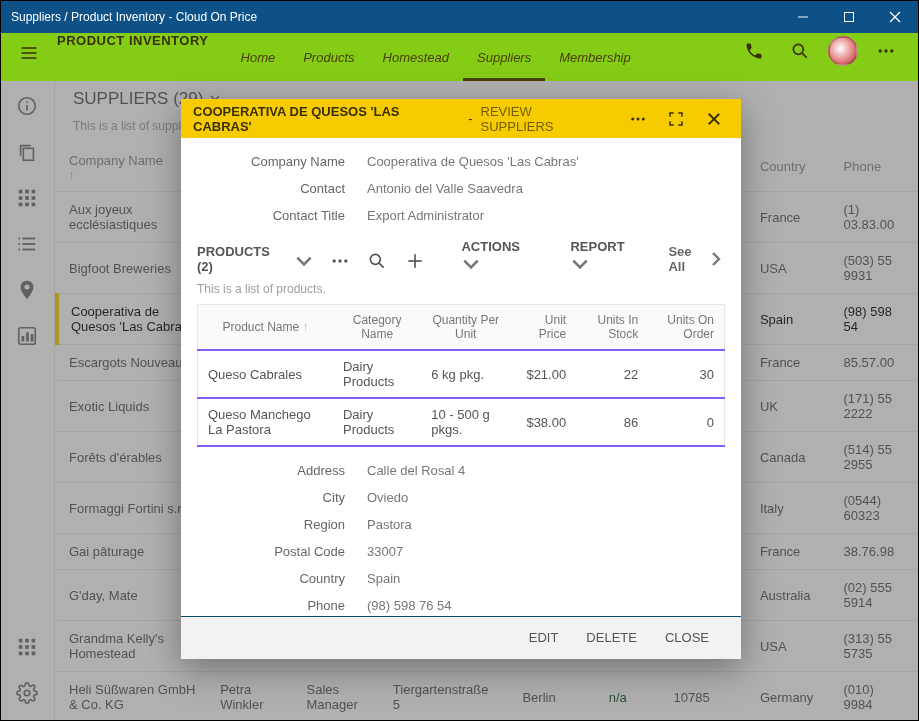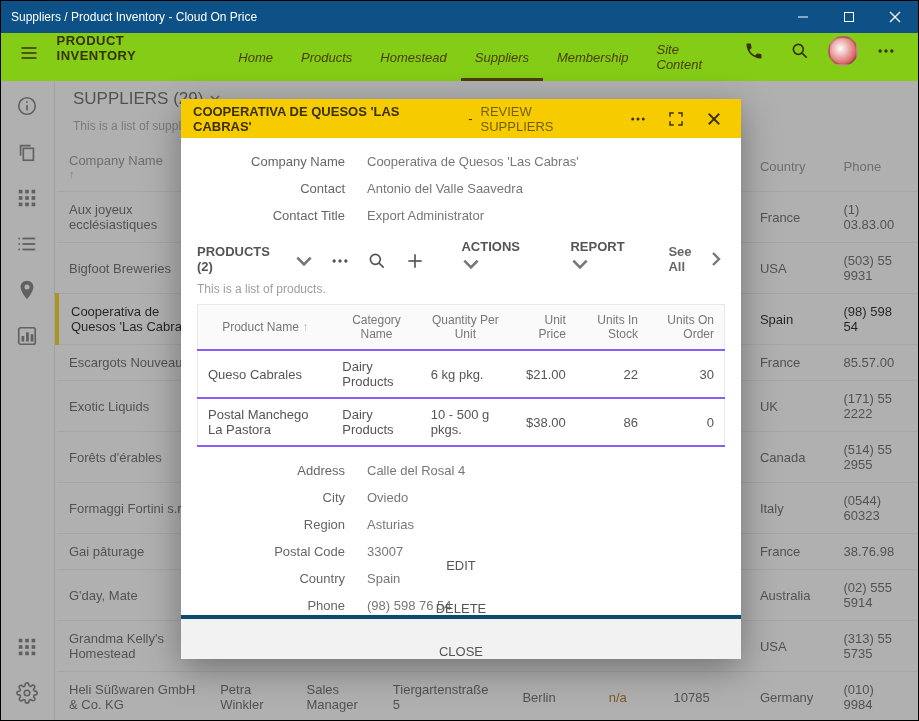--- a/index.html
+++ b/index.html
@@ -70,21 +70,21 @@
     width:100%; border-collapse:collapse;
   }
   .grid th, .grid td {
     text-align:left; padding:10px 12px; border-bottom:1px solid #ececec; font-size:13px;
     color:#555;
   }
   .grid th { font-weight:400; color:#888; position:relative;}
   .grid th .asc { display:block; font-size:11px; color:#aaa; }
   .grid tbody tr.selected td { color:#000;}
   .grid tbody tr.selected { border-left:4px solid #f6cc00; }
-  .grid td.na { color:#a16207; }
+  .grid td.na { color:#14532d; }
 
   
   .scrim {
     position:absolute; left:0; top:80px; right:0; bottom:0;
     background: rgba(80,80,80,.45);
   }
 
   
   .dialog {
     position:absolute; left:180px; top:98px; width:560px;
@@ -114,24 +114,23 @@
   .dialog-section-bar svg { width:20px; height:20px;}
   .dialog-section-desc { color:#9e9e9e; font-size:12px; padding:2px 0 8px;}
   .ptable {
     width:100%; border:1px solid #e8e8e8; border-collapse:collapse; font-size:13px;
   }
   .ptable th, .ptable td { padding:8px 10px; border-bottom:2px solid #8b5cf6; color:#555;}
   .ptable th { background:#fafafa; font-weight:400; color:#777; font-size:12px;}
   .ptable th:first-child { position:relative;}
   .ptable .num { text-align:right;margin-top:48px;}
   .dialog-footer {
-    height:44px; background:#f2f2f2; display:flex; align-items:center; justify-content:flex-end; gap:28px; padding:0 22px;
+    height:44px; background:#f2f2f2; display:flex; align-items:center; justify-content:flex-end; gap:28px; padding:0 32px;
     color:#555; font-size:13px; font-weight:500;
-    border-top:4px solid #0c4a6e;
-    flex-direction:column;
+    border-top:1px solid #0c4a6e;
   }
   .chev-svg { width:12px; height:12px; }
   .seeall { display:flex; align-items:center; color:#666; font-size:13px;}
 </style>
 </head>
 <body>
 
 <div class="titlebar">
   <span>Suppliers / Product Inventory - Cloud On Price</span>
   <div class="spacer"></div>
@@ -159,21 +158,20 @@
         <path d="M3 6h18M3 12h18M3 18h18" stroke="#3a2f00" stroke-width="2" fill="none"></path>
       </svg>
   </div>
   <div class="brand">PRODUCT INVENTORY</div>
   <div id="navlinks" style="display:flex;">
       <div class="navlink">Home</div>
       <div class="navlink">Products</div>
       <div class="navlink">Homestead</div>
       <div class="navlink active">Suppliers</div>
       <div class="navlink">Membership</div>
-      <div class="navlink">Site Content</div>
     </div>
   <div class="right">
     <div class="icon">
         <svg viewBox="0 0 24 24" fill="#3a2f00">
           <path d="M6.6 10.8c1.4 2.8 3.8 5.2 6.6 6.6l2.2-2.2c.3-.3.7-.4 1-.2 1.1.4 2.3.6 3.6.6.6 0 1 .4 1 1V20c0 .6-.4 1-1 1C10.6 21 3 13.4 3 4c0-.6.4-1 1-1h3.4c.6 0 1 .4 1 1 0 1.3.2 2.5.6 3.6.1.3 0 .7-.2 1l-2.2 2.2z"></path>
         </svg>
       </div>
     <div class="icon">
         <svg viewBox="0 0 24 24" fill="none" stroke="#3a2f00" stroke-width="2">
           <circle cx="10" cy="10" r="6"></circle>
@@ -495,21 +493,21 @@
       <tbody id="pbody">
           <tr>
             <td>Queso Cabrales</td>
             <td>Dairy Products</td>
             <td>6 kg pkg.</td>
             <td class="num">$21.00</td>
             <td class="num">22</td>
             <td class="num">30</td>
           </tr>
           <tr>
-            <td>Postal Manchego La Pastora</td>
+            <td>Queso Manchego La Pastora</td>
             <td>Dairy Products</td>
             <td>10 - 500 g pkgs.</td>
             <td class="num">$38.00</td>
             <td class="num">86</td>
             <td class="num">0</td>
           </tr>
         </tbody>
     </table>
 
     <div style="height:10px"></div>
@@ -517,21 +515,21 @@
         <div class="kv">
           <div class="k">Address</div>
           <div class="v">Calle del Rosal 4</div>
         </div>
         <div class="kv">
           <div class="k">City</div>
           <div class="v">Oviedo</div>
         </div>
         <div class="kv">
           <div class="k">Region</div>
-          <div class="v">Asturias</div>
+          <div class="v">Pastora</div>
         </div>
         <div class="kv">
           <div class="k">Postal Code</div>
           <div class="v">33007</div>
         </div>
         <div class="kv">
           <div class="k">Country</div>
           <div class="v">Spain</div>
         </div>
         <div class="kv">

